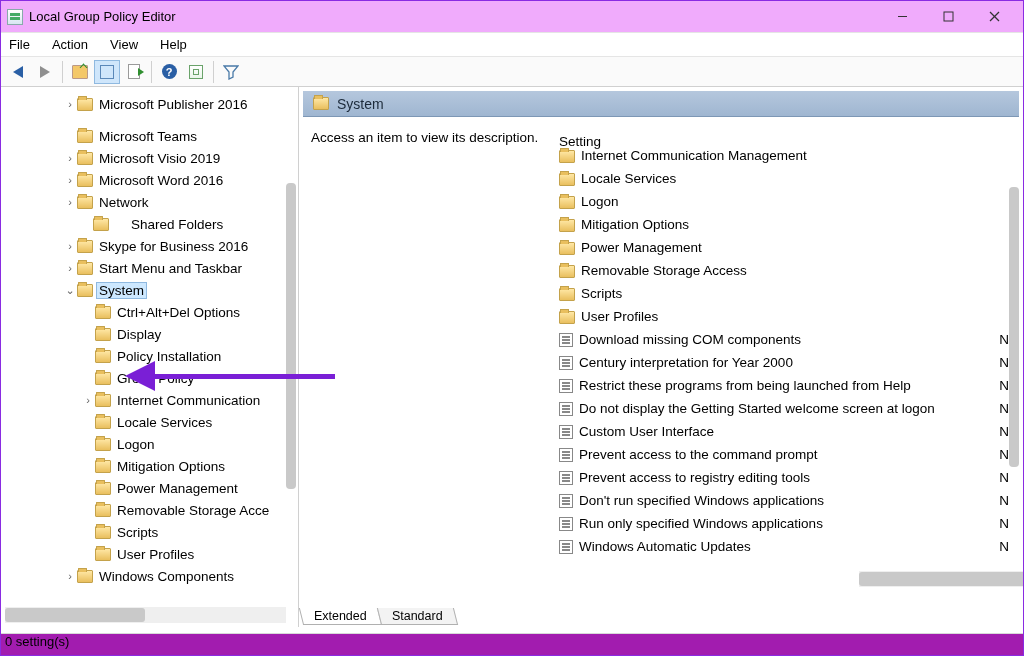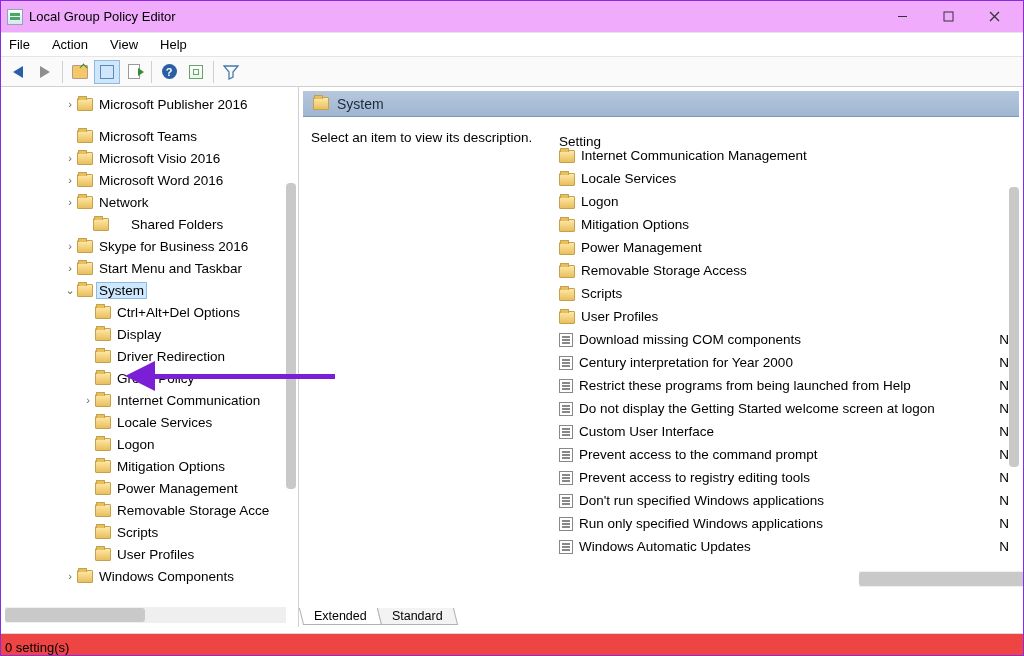--- a/index.html
+++ b/index.html
@@ -212,25 +212,25 @@
     background: #f3f3f3;
     transform: skewX(14deg);
     margin-right: -1px;
   }
   .tab span { display:inline-block; transform: skewX(-14deg);}
   .tab.active { background:#fff; }
   
   .statusbar {
     position: absolute; left: 0; right: 0; bottom: 0;
     height: 22px;
-    display: flex; align-items: flex-end;
+    display: flex; align-items: flex-start;
     padding: 0 4px;
     font-size: 13px;
     border-top: 1px solid #d9d9d9;
-    background: #ef4444;
+    background: #a21caf;
   }
   
   .annot {
     position: absolute;
     left: 124px; top: 282px;
     width: 210px; height: 14px;
     pointer-events: none;
     z-index: 50;
   }
   .annot .shaft {
@@ -319,21 +319,21 @@
           <span class="label">Microsoft Publisher 2016</span>
         </div>
         <div class="tree-row" style="padding-left: 58px; margin-top: 10px;">
           <span class="twisty"></span>
           <span class="folder"></span>
           <span class="label">Microsoft Teams</span>
         </div>
         <div class="tree-row" style="padding-left: 58px;">
           <span class="twisty">›</span>
           <span class="folder"></span>
-          <span class="label">Microsoft Visio 2016</span>
+          <span class="label">Microsoft Visio 2019</span>
         </div>
         <div class="tree-row" style="padding-left: 58px;">
           <span class="twisty">›</span>
           <span class="folder"></span>
           <span class="label">Microsoft Word 2016</span>
         </div>
         <div class="tree-row" style="padding-left: 58px;">
           <span class="twisty">›</span>
           <span class="folder"></span>
           <span class="label">Network</span>
@@ -364,21 +364,21 @@
           <span class="label">Ctrl+Alt+Del Options</span>
         </div>
         <div class="tree-row" style="padding-left: 76px;">
           <span class="twisty"></span>
           <span class="folder"></span>
           <span class="label">Display</span>
         </div>
         <div class="tree-row" style="padding-left: 76px;">
           <span class="twisty"></span>
           <span class="folder"></span>
-          <span class="label">Driver Redirection</span>
+          <span class="label">Policy Installation</span>
         </div>
         <div class="tree-row" style="padding-left: 76px;">
           <span class="twisty"></span>
           <span class="folder"></span>
           <span class="label">Group Policy</span>
         </div>
         <div class="tree-row" style="padding-left: 76px;">
           <span class="twisty">›</span>
           <span class="folder"></span>
           <span class="label">Internet Communication</span>
@@ -430,21 +430,21 @@
       </div>
   </div>
 
   <div class="right-pane">
     <div class="right-header">
       <div class="folder"></div>
       <div>System</div>
     </div>
     <div class="right-body">
       <div class="desc-col">
-        <div>Select an item to view its description.</div>
+        <div>Access an item to view its description.</div>
       </div>
       <div class="list-col">
         <div class="list-head">Setting</div>
         <div class="list" id="list">
             <div class="list-row">
               <span class="folder-s"></span>
               <span>Internet Communication Management</span>
             </div>
             <div class="list-row">
               <span class="folder-s"></span>

